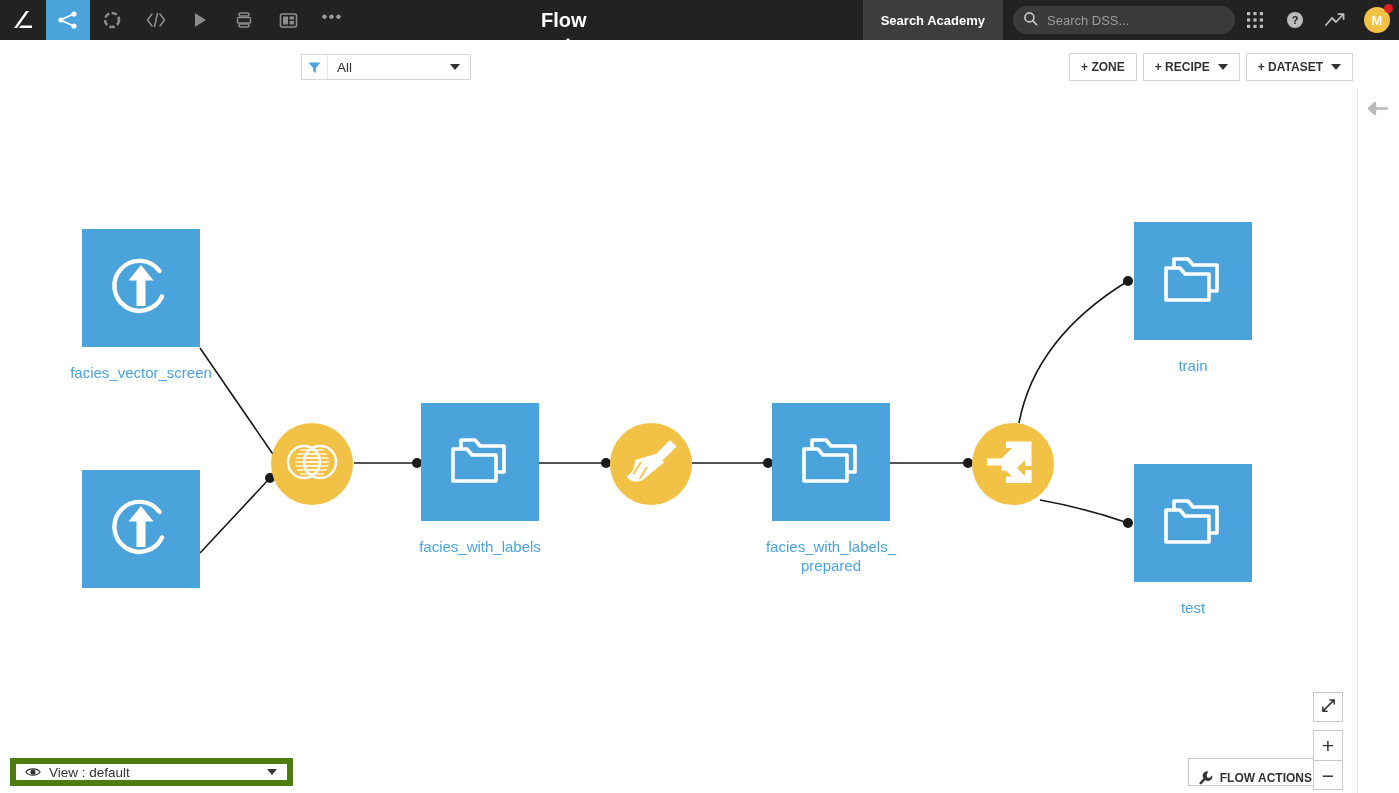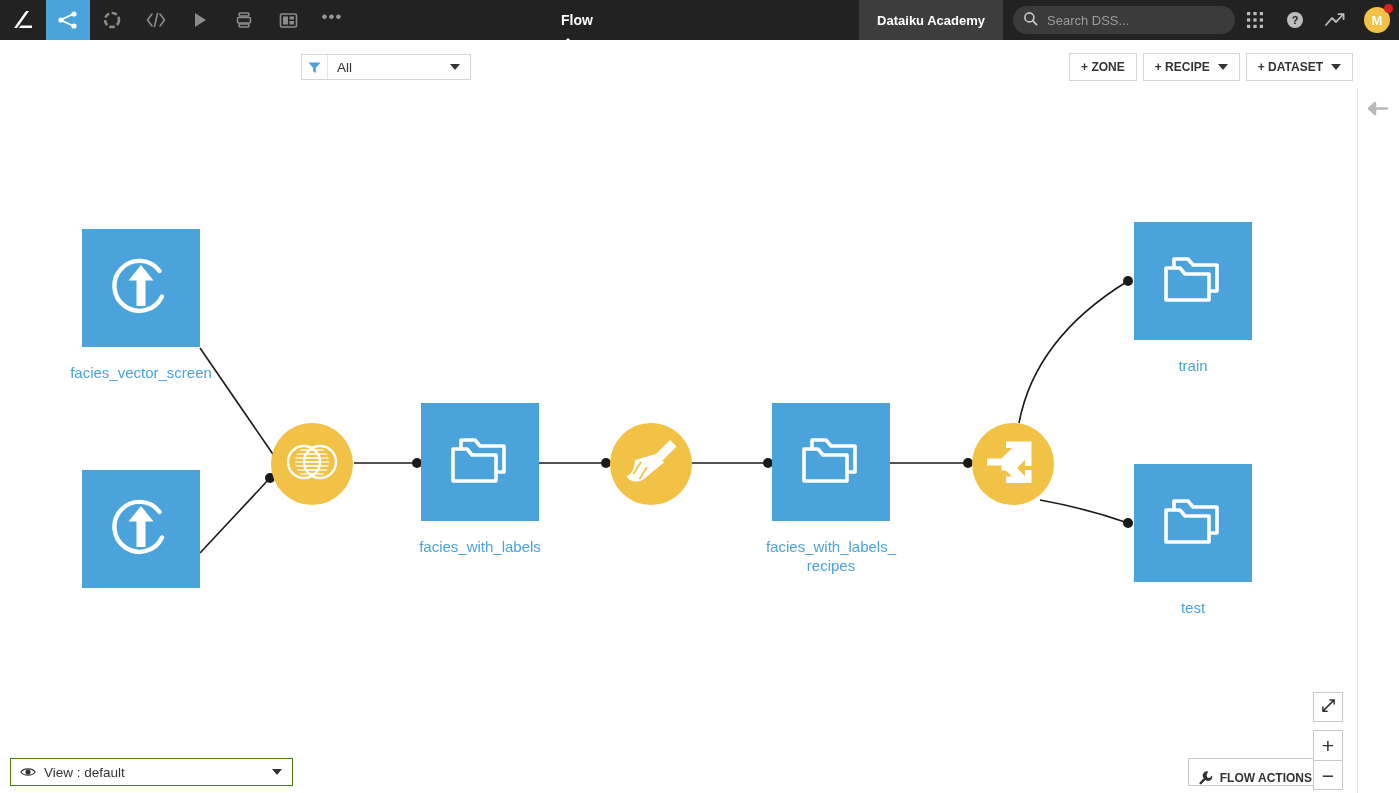--- a/index.html
+++ b/index.html
@@ -35,23 +35,23 @@
     flex: 0 0 auto; cursor: pointer;
   }
   .nav-tab.active { background: #4BA3DC; }
   .nav-tab svg { display: block; }
   .nav-dots {
     width: 44px; display: flex; align-items: center; justify-content: center;
     color: #9a9a9a; font-size: 17px; letter-spacing: 1px; flex: 0 0 auto;
     padding-bottom: 6px; cursor: pointer;
   }
   .nav-section-title {
-    position: absolute; left: 561px; top: 0; height: 40px;
+    position: absolute; left: 541px; top: 0; height: 40px;
     display: flex; align-items: center;
-    color: #ffffff; font-size: 14px; font-weight: bold; text-align: center;
+    color: #ffffff; font-size: 20px; font-weight: bold; text-align: center;
   }
   .nav-section-caret {
     position: absolute; left: 562px; top: 38px;
     width: 0; height: 0;
     border-left: 6px solid transparent;
     border-right: 6px solid transparent;
     border-bottom: 6px solid #ffffff;
   }
   .nav-spacer { flex: 1 1 auto; }
   .nav-academy {
@@ -170,21 +170,21 @@
     position: absolute; text-align: center;
     color: #4BA3DC; font-size: 15px; line-height: 19px;
     white-space: nowrap; cursor: pointer;
   }
   .node-label.wrap { white-space: normal; }
 
   
   .view-select {
     position: absolute; left: 10px; top: 758px;
     width: 283px; height: 28px;
-    border: 1px solid #4d7c0f; background: #ffffff;
+    border: 6px solid #4d7c0f; background: #ffffff;
     display: flex; align-items: center; cursor: pointer;
   }
   .view-select .eye { margin-left: 9px; display: flex; align-items: center; }
   .view-select .vtext { font-size: 13.5px; color: #333333; padding-left: 8px; flex: 1; }
 
   .flow-actions {
     position: absolute; right: 58px; top: 758px;
     height: 28px; border: 1px solid #c9c9c9; background: #ffffff;
     display: flex; align-items: flex-end; padding: 0 10px;
     font-size: 12px; font-weight: bold; color: #333333;
@@ -272,21 +272,21 @@
           <rect x="10.5" y="4.5" width="4.5" height="3" fill="#8c8c8c"></rect>
           <rect x="10.5" y="9" width="4.5" height="3.5" fill="#8c8c8c"></rect>
         </svg>
       </span>
     </div>
 
     <div class="nav-dots">•••</div>
 
     <div class="nav-spacer"></div>
 
-    <div class="nav-academy">Dataiku Academy</div>
+    <div class="nav-academy">Search Academy</div>
 
     <div class="nav-search">
       <span>
         <svg width="15" height="15" viewBox="0 0 16 16">
           <circle cx="6.8" cy="6.8" r="4.8" fill="none" stroke="#c9c9c9" stroke-width="1.7"></circle>
           <line x1="10.4" y1="10.4" x2="14.5" y2="14.5" stroke="#c9c9c9" stroke-width="1.8" stroke-linecap="round"></line>
         </svg>
       </span>
       <span class="ph">Search DSS...</span>
     </div>
@@ -483,21 +483,21 @@
       <div class="node-sq">
         <span>
           <svg width="72" height="60" viewBox="0 0 72 60">
             <path d="M17 10 L31 10 L36 16 L60 16 L60 42 L17 42 Z" fill="none" stroke="#ffffff" stroke-width="3.6" stroke-linejoin="round"></path>
             <path d="M9 19 L23 19 L28 25 L52 25 L52 51 L9 51 Z" fill="#4BA3DC" stroke="#ffffff" stroke-width="3.6" stroke-linejoin="round"></path>
           </svg>
         </span>
       </div>
     </div>
     <div class="node-label wrap" style="left:740px; top:449px; width:182px;">facies_with_labels_
-recipes</div>
+prepared</div>
 
     <div class="node" style="left:972px; top:335px;">
       <div class="node-ci">
         <span>
           <svg width="56" height="56" viewBox="0 0 56 56">
             <path d="M3 28 L17 28 L30 15 L22 15 L22 9 L45 9 L45 31 L39 31 L39 23 L24 38
                      M3 28 L17 28" fill="none"></path>
             <path d="M2 24.5 L16.5 24.5 L27 14 L21 14 L21 7.5 L46.5 7.5 L46.5 32 L40 32 L40 26 L29.5 36.5 L16.5 36.5 L16.5 31.5 L2 31.5 Z" fill="#ffffff"></path>
             <path d="M21 41 L27 35 L40 48 L40 42 L46.5 42 L46.5 24 L40 24 L40 30 L28 42" fill="none"></path>
             <path d="M29 36 L40 47 L40 41 L46.5 41 L46.5 24.5 L40 24.5 L40 31 L29 20" fill="#ffffff" opacity="0"></path>

